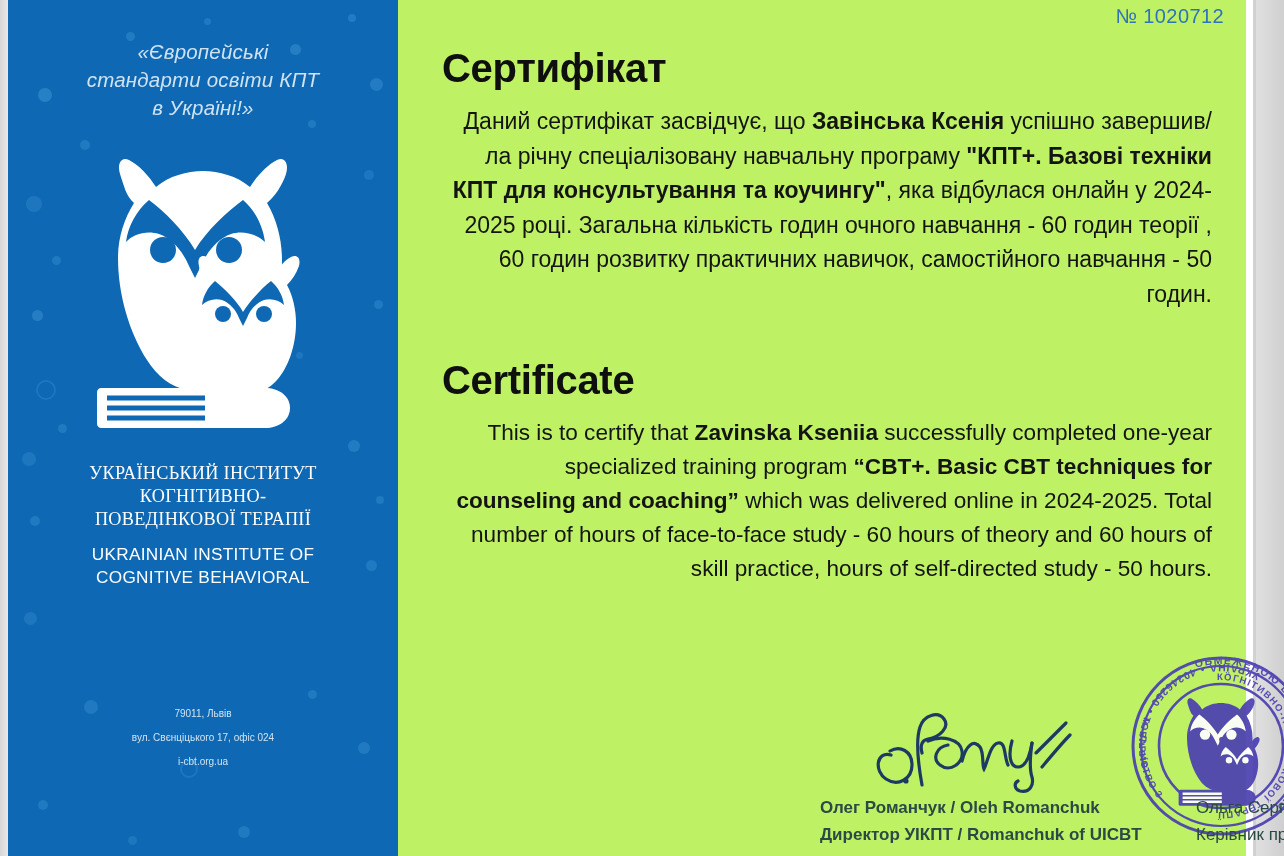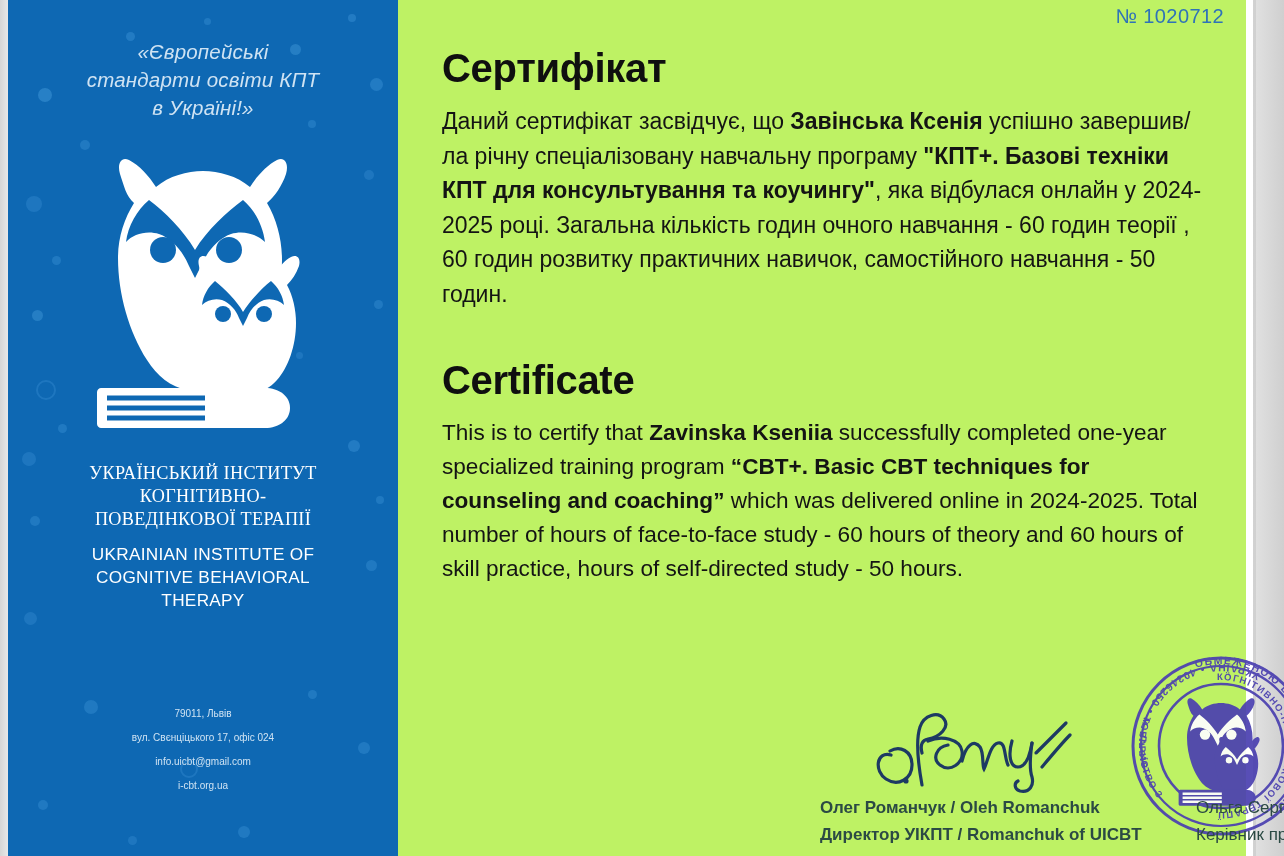--- a/index.html
+++ b/index.html
@@ -44,21 +44,21 @@
   
   .main{position:absolute;left:398px;top:0;right:38px;height:856px;background:#bef264;}
   .certno{position:absolute;right:22px;top:5px;color:#2f73b8;font-size:20px;letter-spacing:.4px;}
 
   .body-wrap{position:absolute;left:44px;right:34px;top:46px;}
 
   h1.title{margin:0 0 14px 0;font-size:40px;font-weight:bold;color:#0f0f0f;
     letter-spacing:-.3px;line-height:44px;}
   h1.title.en{margin-top:47px;}
 
-  p.para{margin:0;font-size:23px;line-height:34.5px;color:#141414;}
+  p.para{margin:0;font-size:23px;line-height:34.5px;color:#141414;text-align:right;}
   p.para.en{font-size:22.6px;line-height:34px;}
   p.para b{font-weight:bold;}
 
   
   .sig-zone{position:absolute;left:398px;right:31px;bottom:0;height:215px;}
   .sig{position:absolute;}
   .sig svg{display:block;}
   .sig1{left:70px;top:52px;}
 
   .seal{position:absolute;left:320px;top:0px;width:210px;height:195px;opacity:.92;}
@@ -184,28 +184,26 @@
 
     <div class="org">
       <div class="ua">
         <div>УКРАЇНСЬКИЙ ІНСТИТУТ</div>
         <div>КОГНІТИВНО-</div>
         <div>ПОВЕДІНКОВОЇ ТЕРАПІЇ</div>
       </div>
       <div class="en">
         <div>UKRAINIAN INSTITUTE OF</div>
         <div>COGNITIVE BEHAVIORAL</div>
-        <div>THERAPY</div>
       </div>
     </div>
 
     <div class="contact">
       <div>79011, Львів</div>
       <div>вул. Свєнціцького 17, офіс 024</div>
-      <div>info.uicbt@gmail.com</div>
       <div>i-cbt.org.ua</div>
     </div>
   </aside>
 
   <section class="main">
 
     <div class="certno">№ 1020712</div>
 
     <div class="body-wrap">
 

